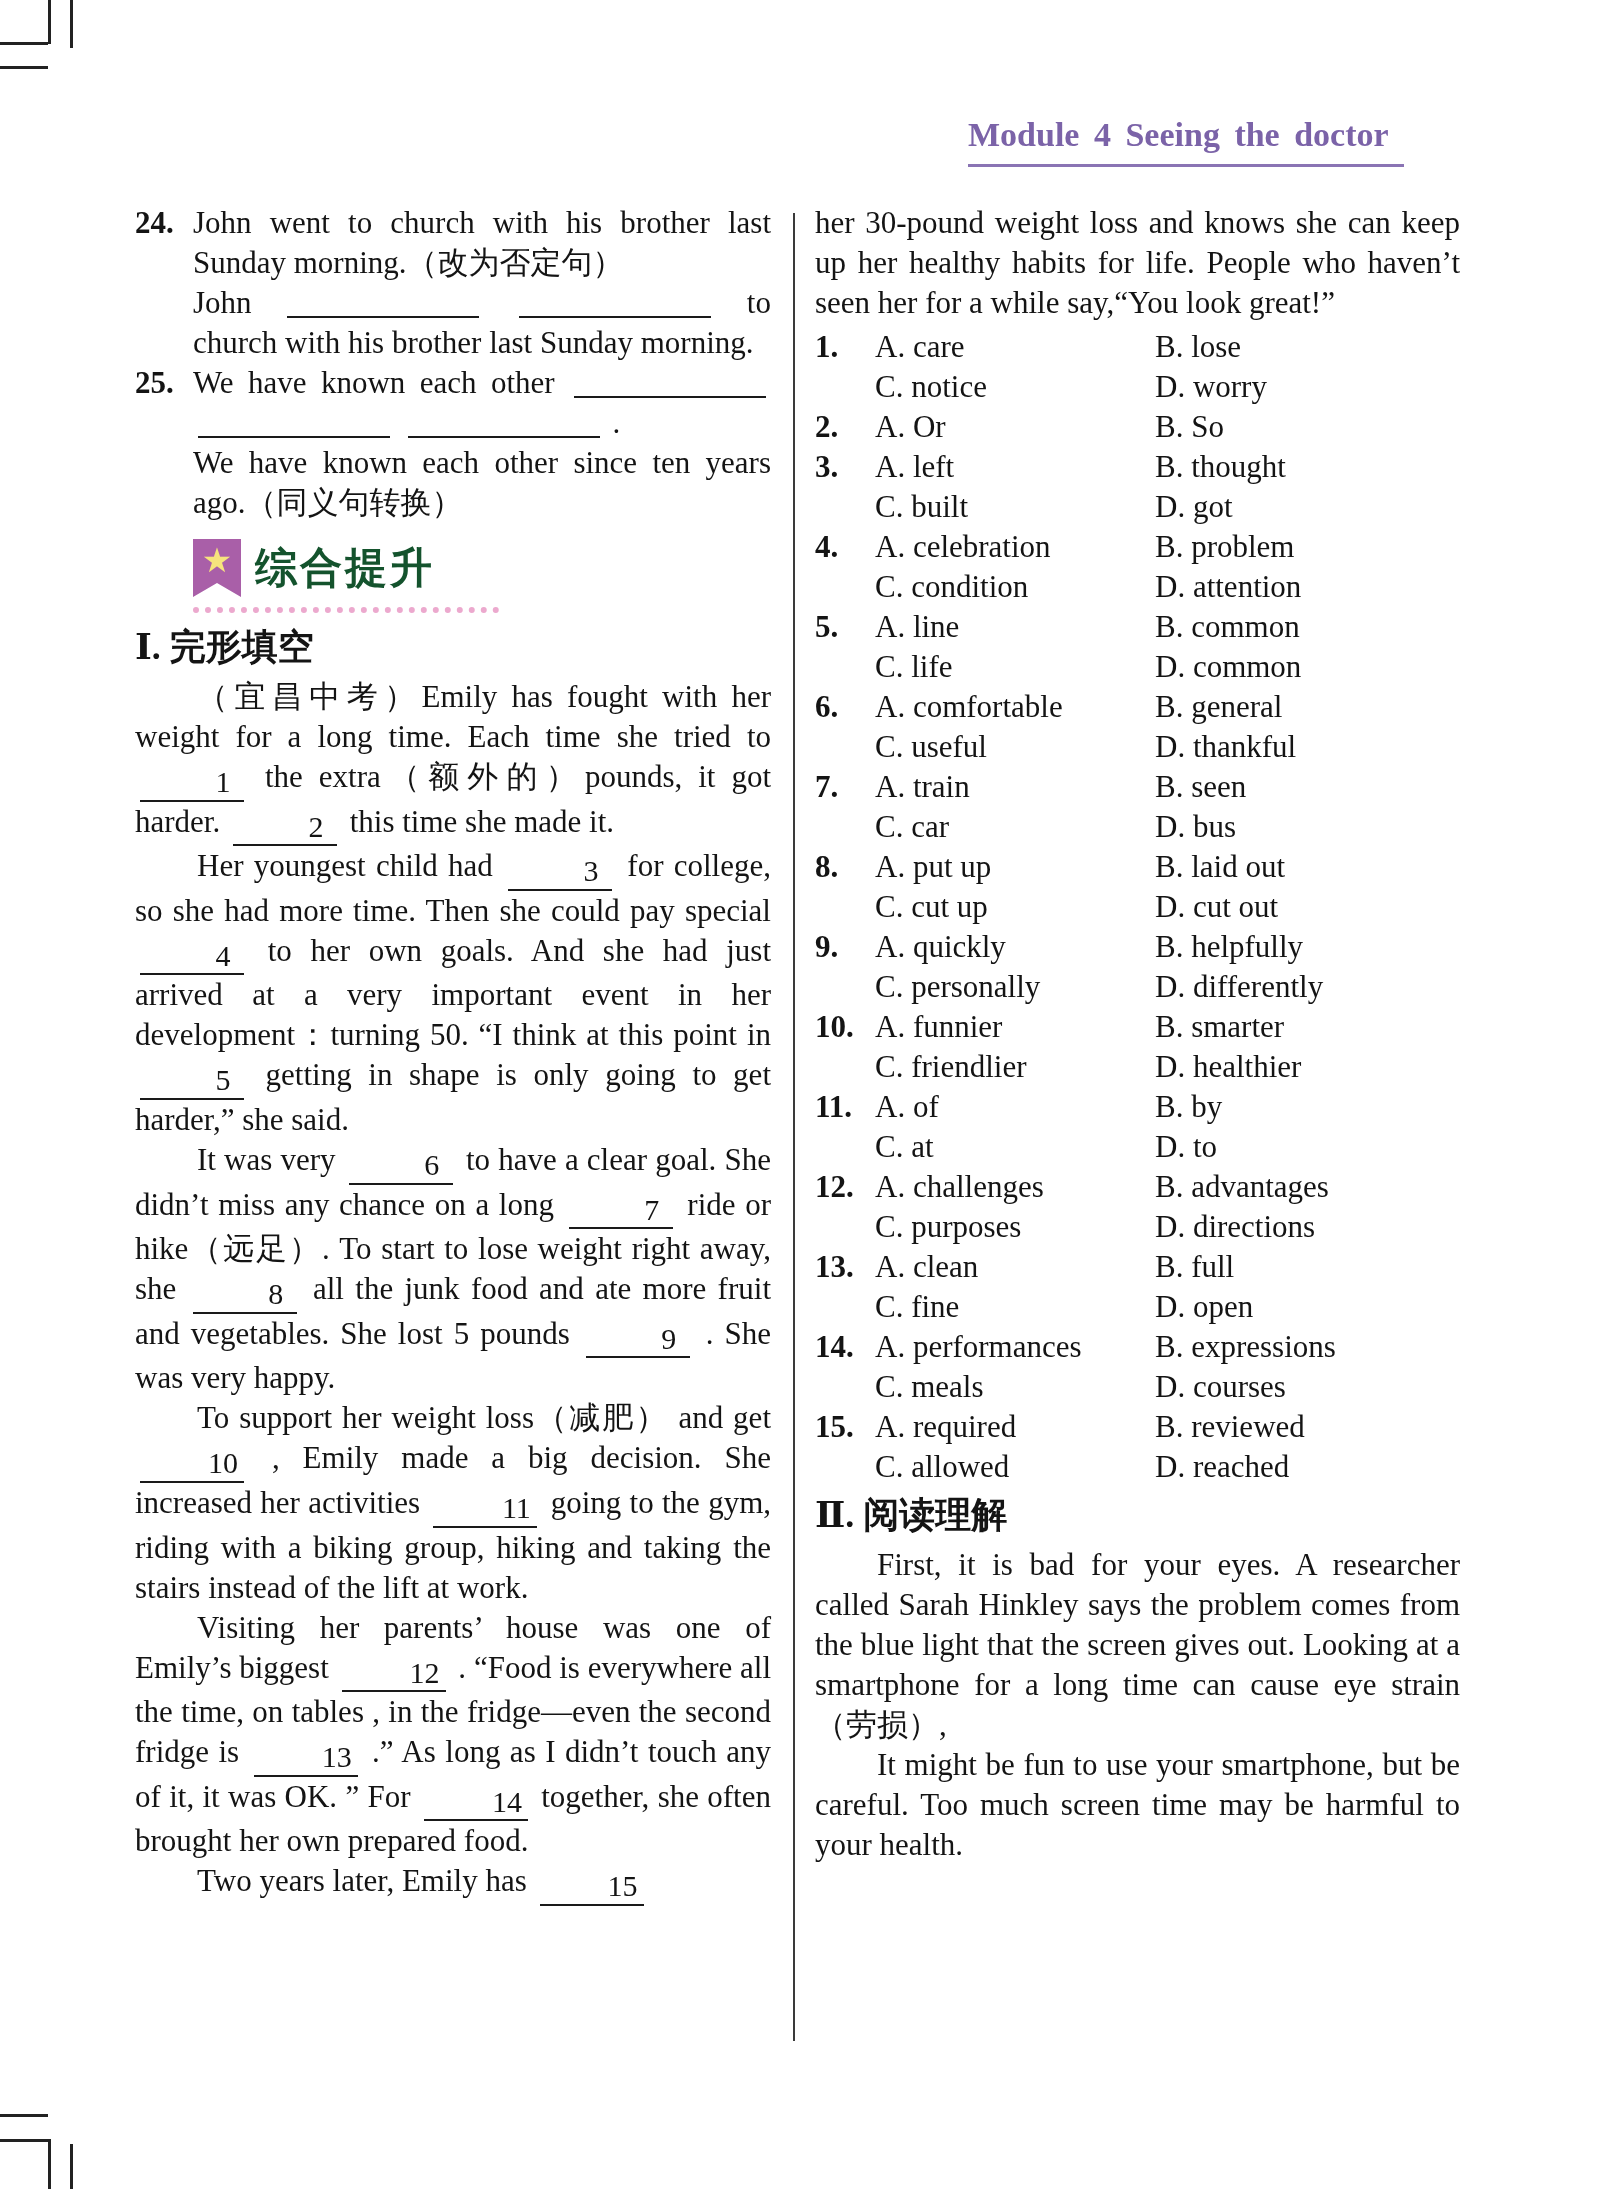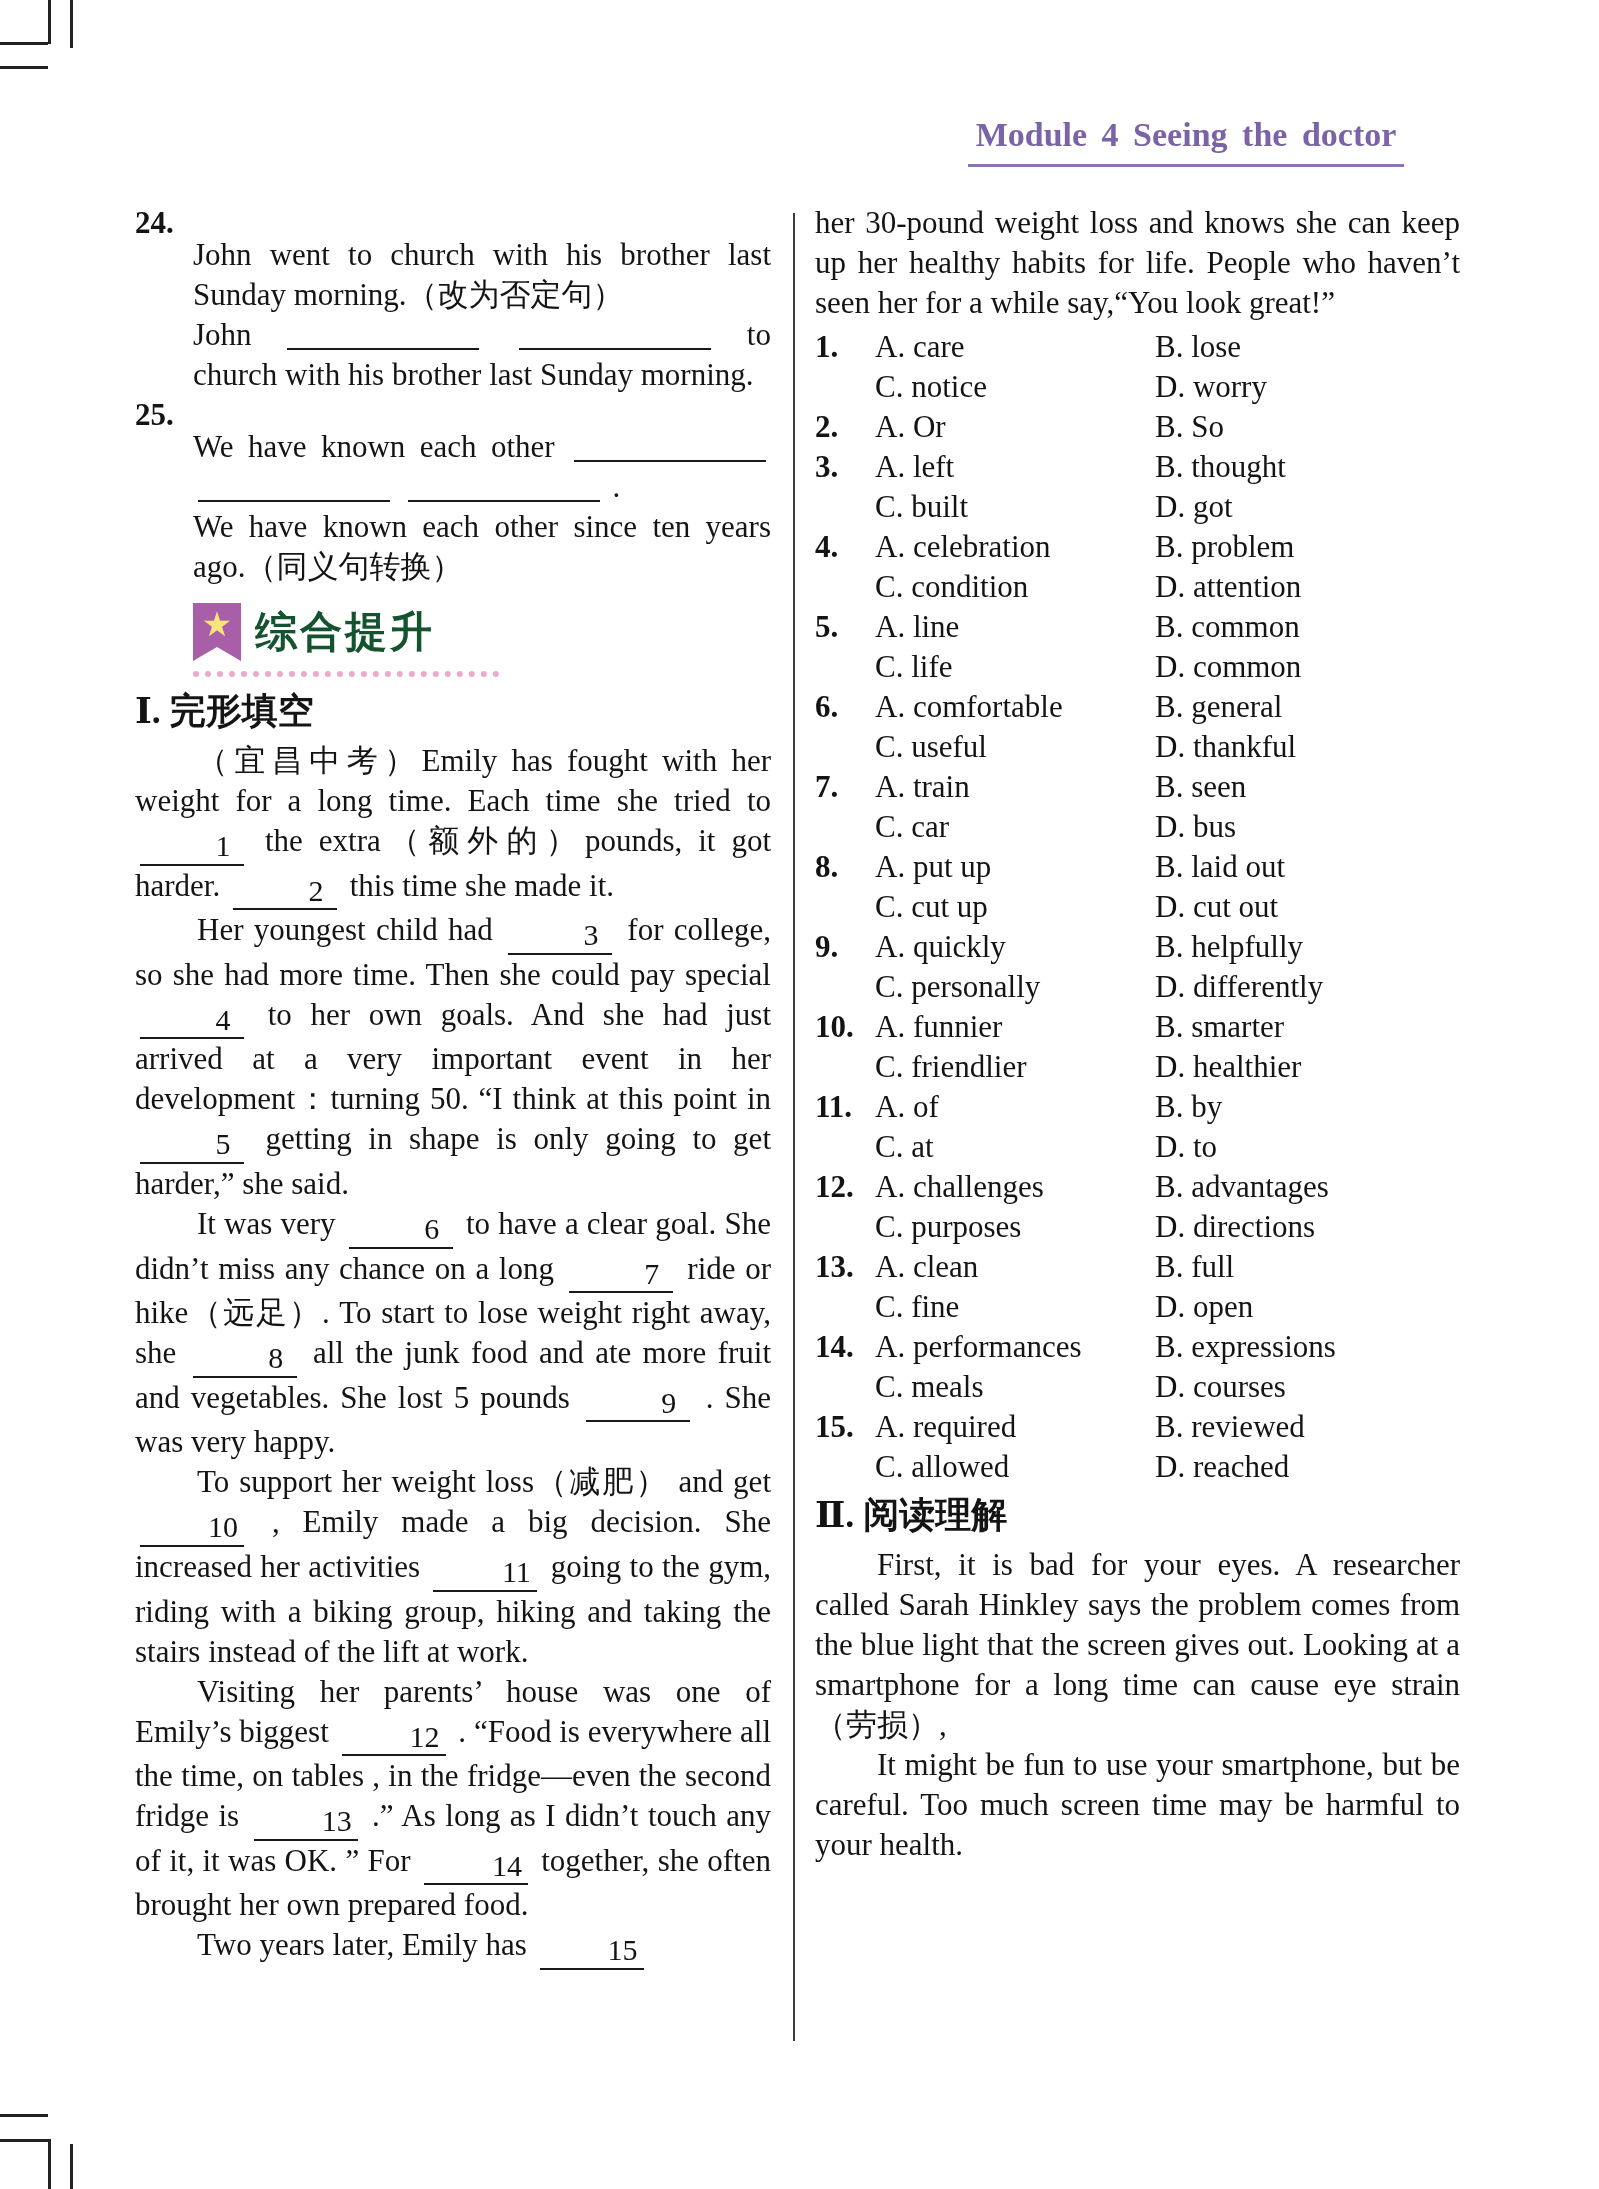--- a/index.html
+++ b/index.html
@@ -4,37 +4,37 @@
 <style>
   html,body{margin:0;padding:0;background:#e8e8e8;}
   .page{
     position:relative;width:1599px;height:2189px;background:#ffffff;overflow:hidden;
     font-family:"Liberation Serif","DejaVu Serif",serif;color:#141414;
   }
   
   .mark{position:absolute;background:#222;}
   
   .header{
-    position:absolute;left:968px;top:116px;width:436px;text-align:center;
+    position:absolute;left:968px;top:116px;width:436px;
     font-weight:bold;font-size:34px;color:#7b63a8;
     border-bottom:3px solid #8a74b4;padding-bottom:10px;word-spacing:6px;
   }
   
   .divider{position:absolute;left:793px;top:213px;width:2px;height:1828px;background:#3a3a3a;}
   
   .columns{position:absolute;left:135px;top:203px;width:1325px;height:1960px;display:flex;overflow:hidden;}
   .col-left{width:636px;flex:none;}
   .col-right{width:645px;flex:none;margin-left:44px;}
   .col-left,.col-right{font-size:31px;line-height:40px;}
   p.para{margin:0;text-align:justify;text-indent:62px;}
   p.no-indent{text-indent:0;}
   
   .question{display:flex;}
   .q-num{flex:none;width:58px;font-weight:bold;}
-  .q-body{flex:1;min-width:0;margin-top:32px;}
+  .q-body{flex:1;min-width:0;}
   .q-text{text-align:justify;}
   
   .blank{
     display:inline-block;min-width:96px;text-align:center;border-bottom:2.5px solid #1a1a1a;
     line-height:1.02;padding:0 4px 2px;margin:0 5px;vertical-align:-5px;font-size:30px;
   }
   .blank-empty{min-width:184px;}
   
   .badge-wrap{margin:16px 0 8px 58px;width:max-content;padding:0 64px 10px 0;
     border-bottom:6px dotted #eca9ce;}

